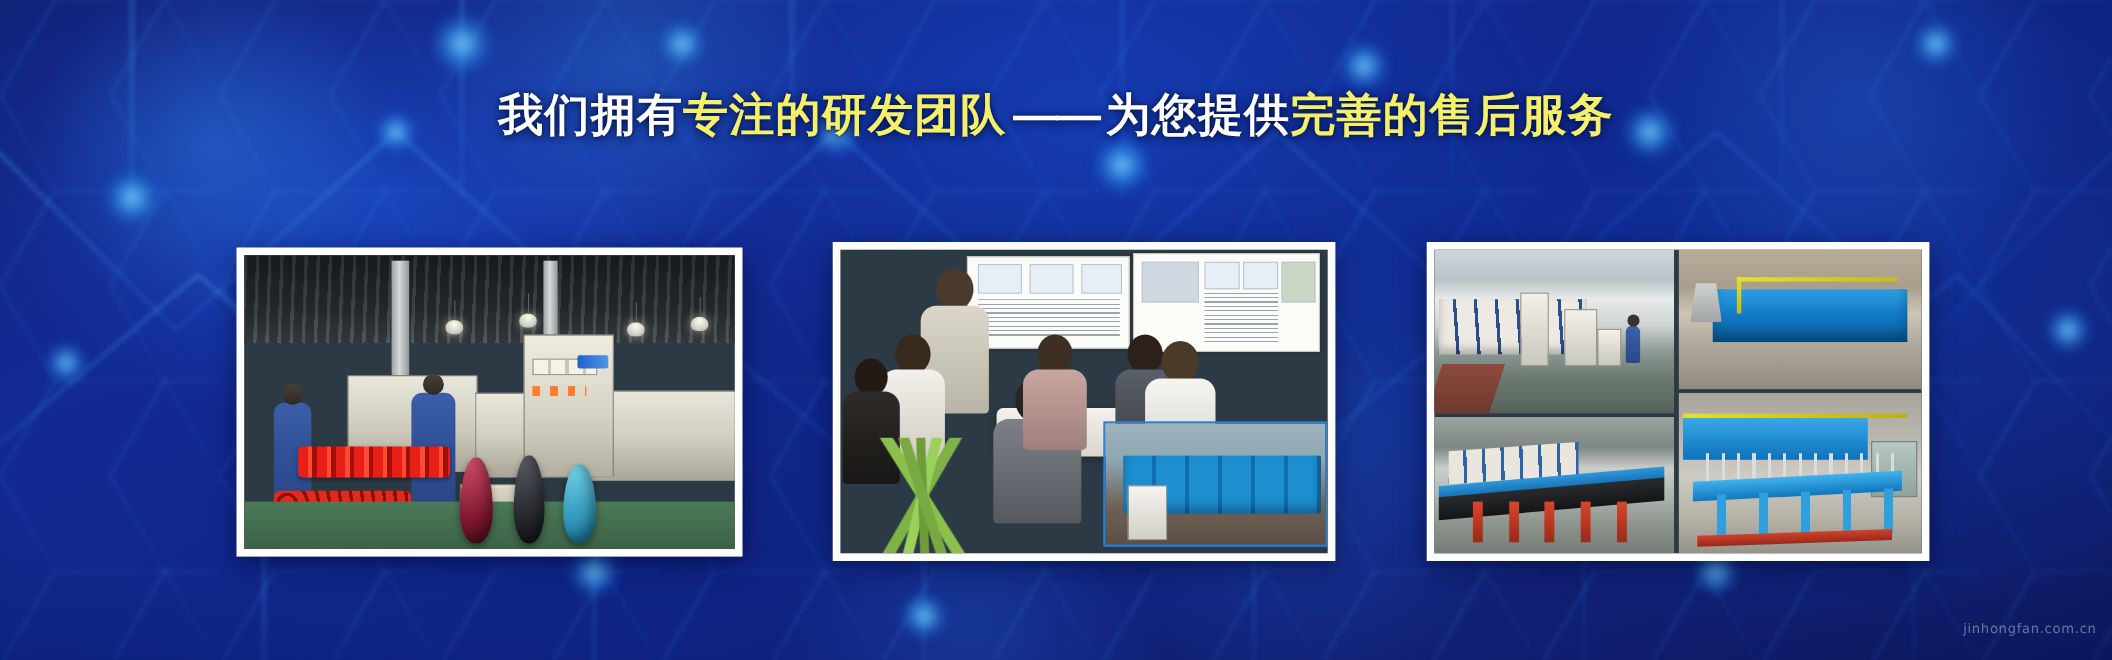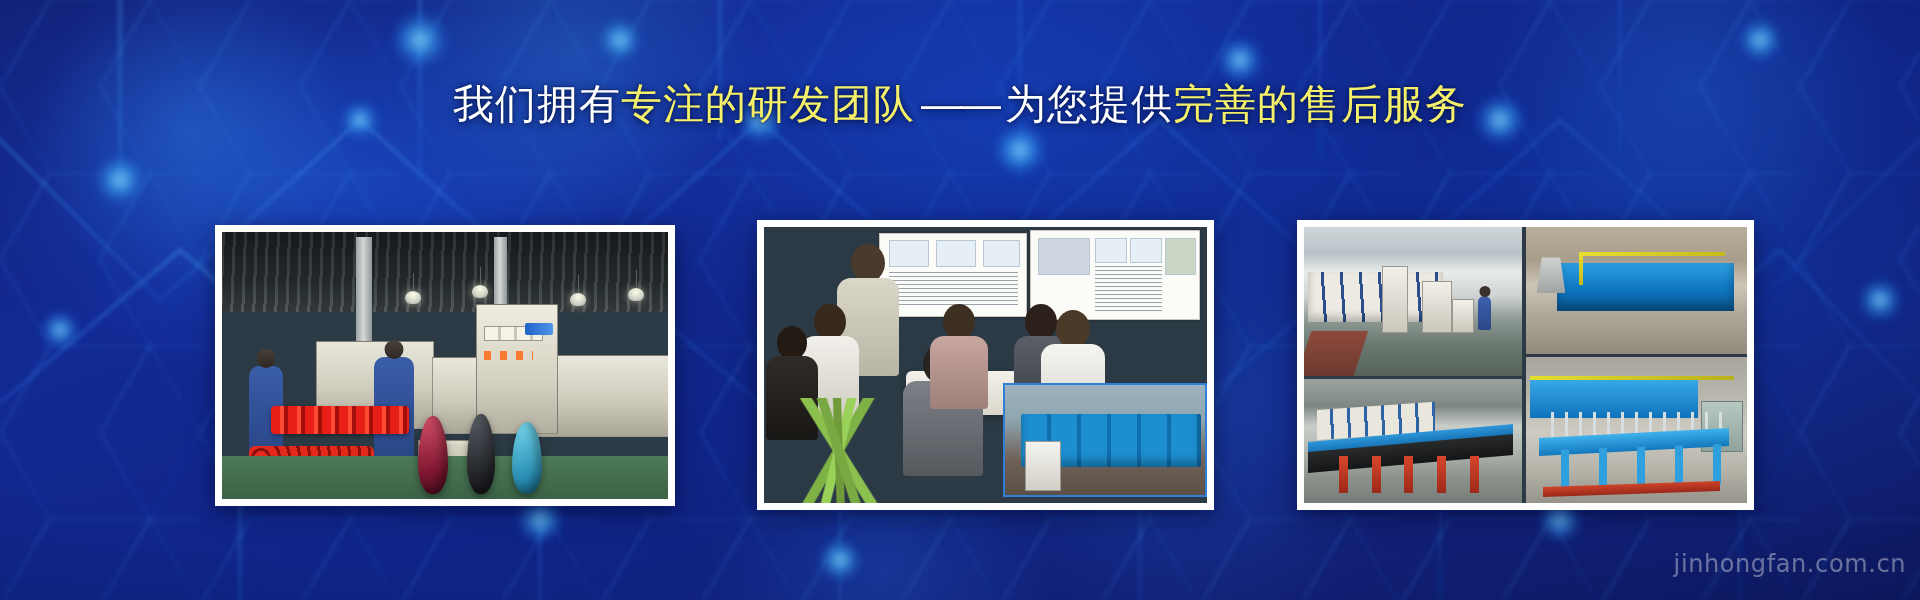--- a/index.html
+++ b/index.html
@@ -55,21 +55,21 @@
     top: 82px;
     left: 0;
     width: 100%;
     text-align: center;
     z-index: 6;
   }
   .headline {
     display: inline-block;
     font-size: 41px;
     line-height: 1.1;
-    font-weight: 400;
+    font-weight: 700;
     letter-spacing: 1px;
     white-space: nowrap;
     text-shadow: 0 2px 10px rgba(0,12,60,0.85), 0 0 3px rgba(0,20,80,0.9);
   }
   .hl-white { color: #ffffff; }
   .hl-yellow { color: #f5f06a; }
   .hl-dash {
     color: #ffffff;
     letter-spacing: -2px;
     padding: 0 6px;
@@ -363,21 +363,21 @@
     background: linear-gradient(180deg,#b7c8c2,#8fa39c);
     border:1px solid #6f8078;
   }
 
   
   .watermark {
     position: absolute;
     right: 14px;
     bottom: 22px;
     z-index: 7;
-    font-size: 24px;
+    font-size: 12px;
     letter-spacing: 0.6px;
     color: rgba(255,255,255,0.38);
     font-family: "DejaVu Sans", sans-serif;
     user-select: none;
   }
 </style>
 </head>
 <body>
 
 <div class="banner">

